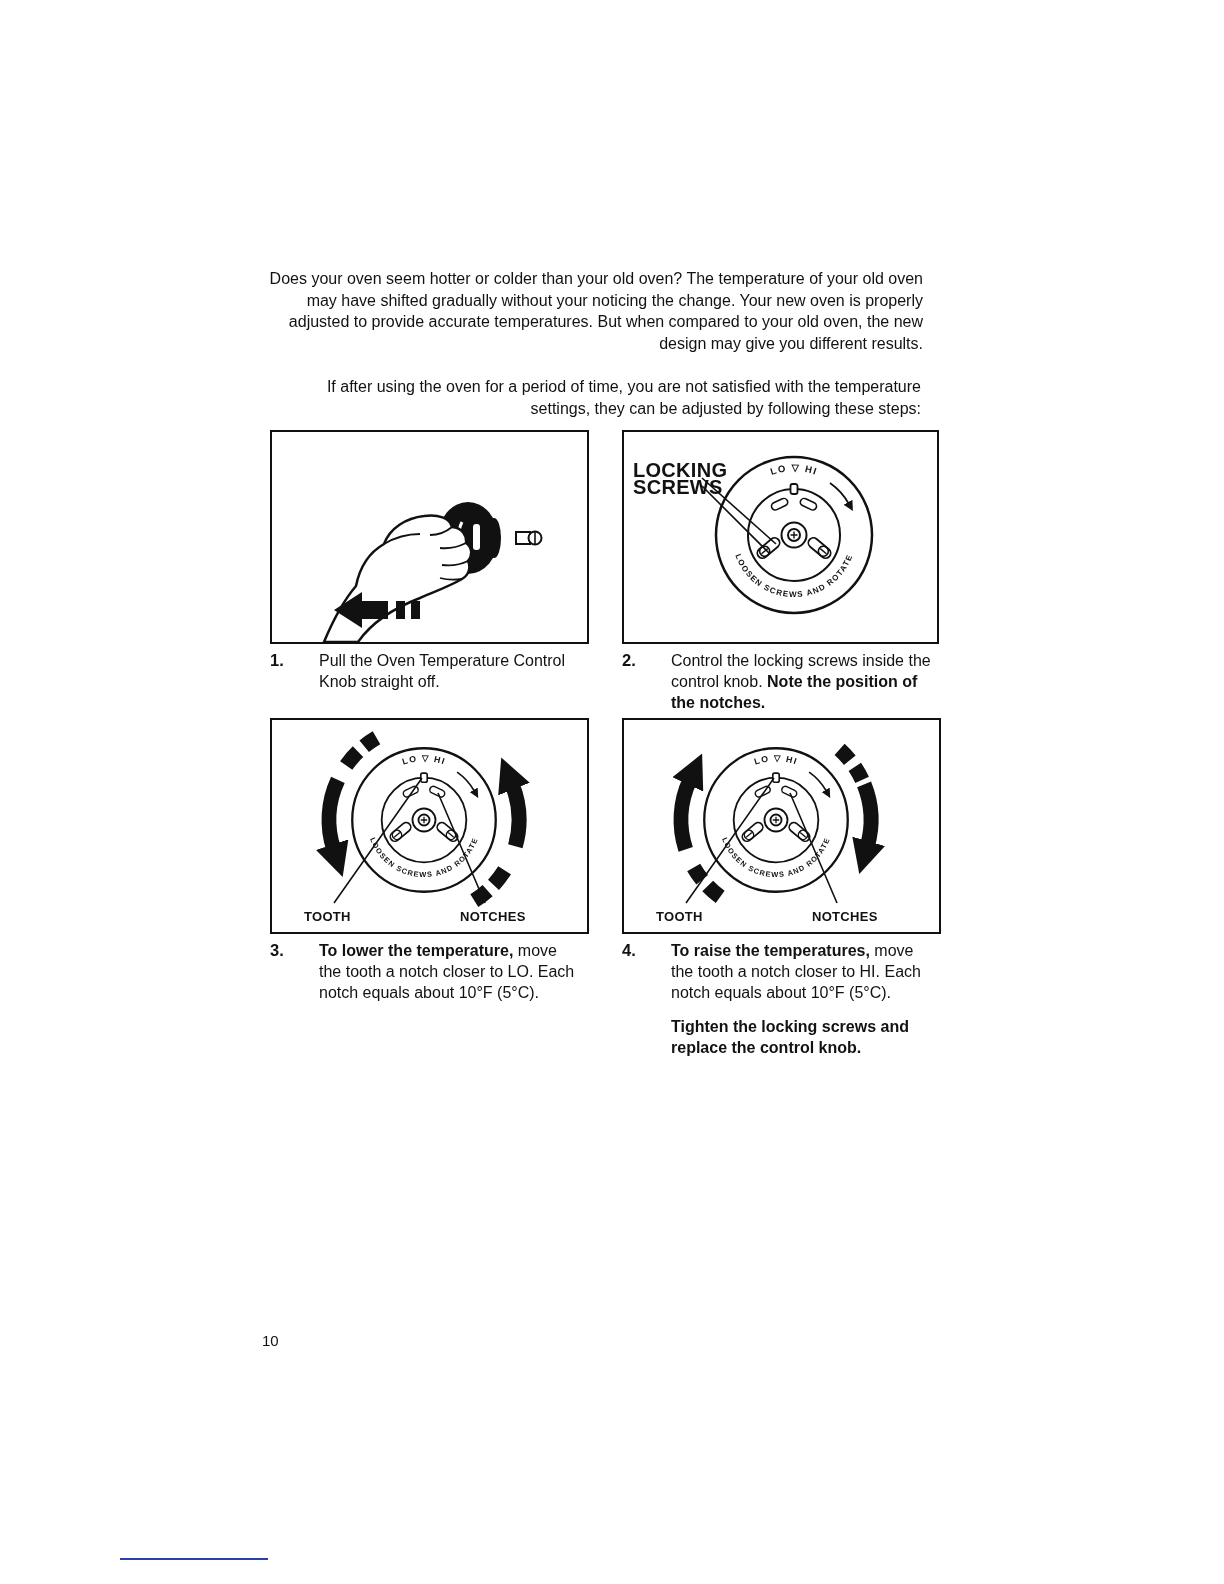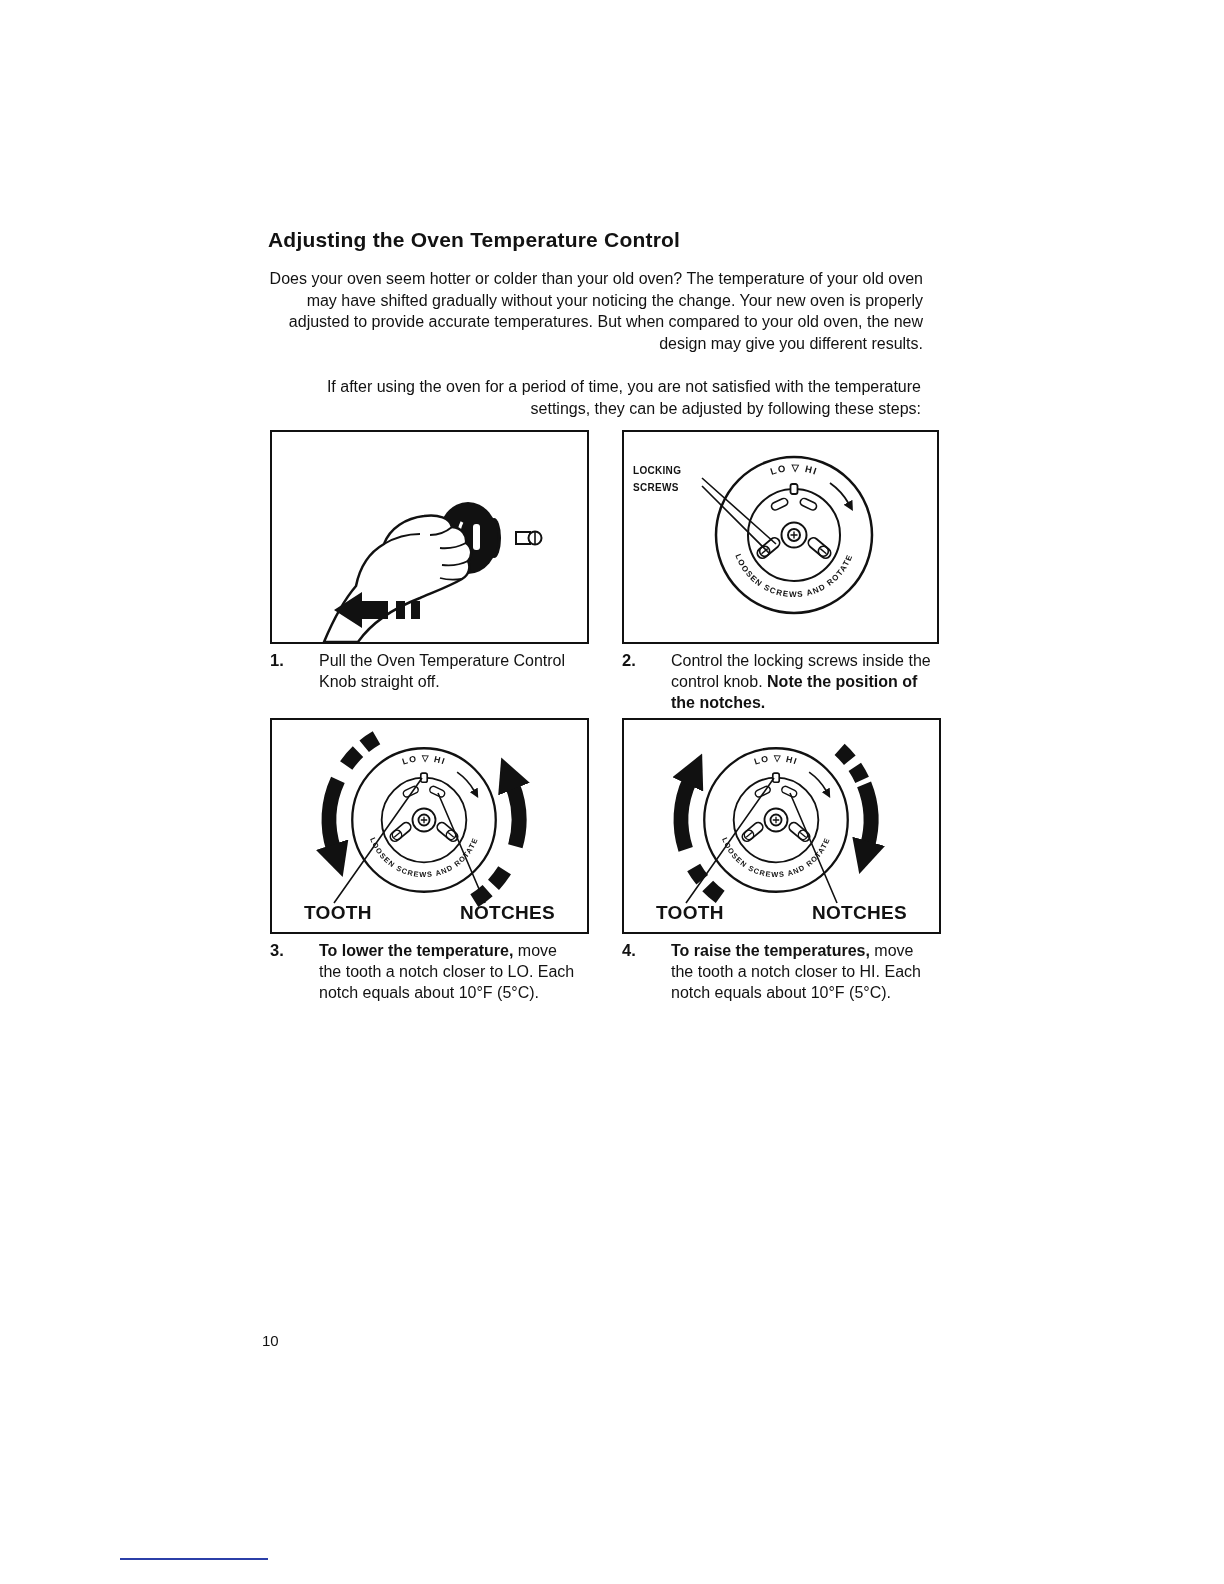--- a/index.html
+++ b/index.html
@@ -10,22 +10,22 @@
   .abs{position:absolute;}
   .title{font-size:21px;font-weight:bold;letter-spacing:.2px;}
   .para{font-size:16px;line-height:21.5px;text-align:right;}
   .figbox{border:2px solid #111;background:#fff;}
   .figbox svg{position:absolute;left:0;top:0;width:100%;height:100%;}
   .step{display:flex;font-size:16px;line-height:21px;}
   .step .num{width:24px;font-weight:bold;font-size:16.5px;flex:none;}
   .step .body{flex:1;margin-left:25px;}
   .b{font-weight:bold;}
   .extra{margin-top:13px;font-weight:bold;}
-  .overlay-label{position:absolute;font-weight:bold;font-size:10px;line-height:17px;letter-spacing:.3px;}
-  .dial-sub-label{position:absolute;font-weight:bold;font-size:19px;letter-spacing:.3px;}
+  .overlay-label{position:absolute;font-weight:bold;font-size:20px;line-height:17px;letter-spacing:.3px;}
+  .dial-sub-label{position:absolute;font-weight:bold;font-size:13px;letter-spacing:.3px;}
   .pagenum{font-size:15px;margin-top:12px;}
   .bottom-rule{background:#2b3fa8;height:2px;}
   svg text{font-family:"Liberation Sans",sans-serif;}
 </style>
 </head>
 <body>
 
 <div class="page">
 
   <svg width="0" height="0" style="position:absolute" aria-hidden="true">
@@ -61,21 +61,20 @@
         </g>
         <g transform="translate(25.5,13) rotate(40)">
           <rect x="-13" y="-5" width="26" height="10" rx="5" fill="#fff" stroke-width="1.8"></rect>
           <circle cx="5" r="5" stroke-width="1.6"></circle>
           <path d="M 1,0 H 9" stroke-width="1.4"></path>
         </g>
       </g>
     </defs>
   </svg>
 
-  <div class="abs title" style="left:268px;top:228px;width:660px">Adjusting the Oven Temperature Control</div>
   <div class="abs para" style="left:268px;top:268px;width:655px">Does your oven seem hotter or colder than your old oven? The temperature of your old oven may have shifted gradually without your noticing the change. Your new oven is properly adjusted to provide accurate temperatures. But when compared to your old oven, the new design may give you different results.</div>
   <div class="abs para" style="left:266px;top:376px;width:655px">If after using the oven for a period of time, you are not satisfied with the temperature settings, they can be adjusted by following these steps:</div>
 
   <div class="abs figbox" style="left:270px;top:430px;width:315px;height:210px">
     <svg viewBox="0 0 315 210">
 
       <rect x="244" y="100" width="14" height="12" fill="#fff" stroke="#111" stroke-width="2"></rect>
       <circle cx="263" cy="106" r="6.5" fill="#fff" stroke="#111" stroke-width="2"></circle>
       <path d="M 263,100 V 112" stroke="#111" stroke-width="1.6"></path>
 
@@ -154,19 +153,20 @@
 
   <div class="abs step" style="left:270px;top:940px;width:310px">
     <span class="num">3.</span>
     <span class="body"><span class="b">To lower the temperature,</span><span> move the tooth a notch closer to LO. Each notch equals about 10°F (5°C).</span></span>
   </div>
 
   <div class="abs step" style="left:622px;top:940px;width:312px">
     <span class="num">4.</span>
     <span class="body">
       <span class="b">To raise the temperatures,</span><span> move the tooth a notch closer to HI. Each notch equals about 10°F (5°C).</span>
+      <div class="extra">Tighten the locking screws and replace the control knob.</div>
     </span>
   </div>
 
   <div class="abs pagenum" style="left:262px;top:1320px">10</div>
   <div class="abs bottom-rule" style="left:120px;top:1558px;width:148px"></div>
 
 </div>
 
 </body></html>

